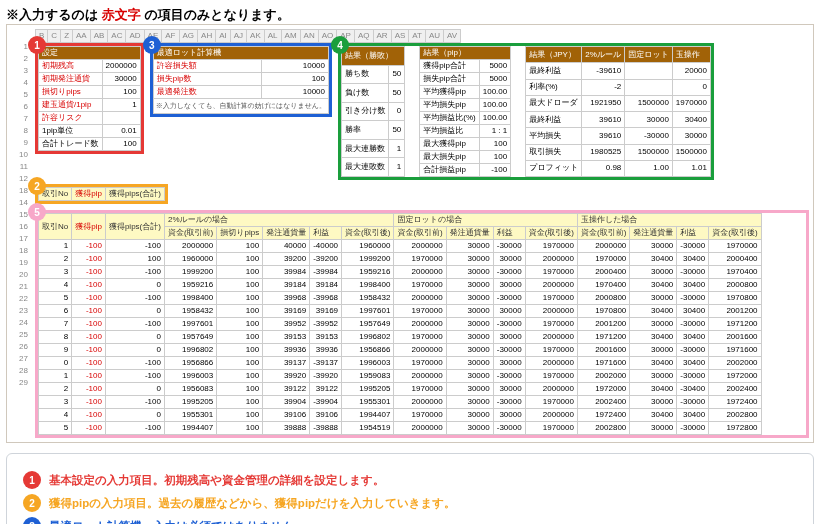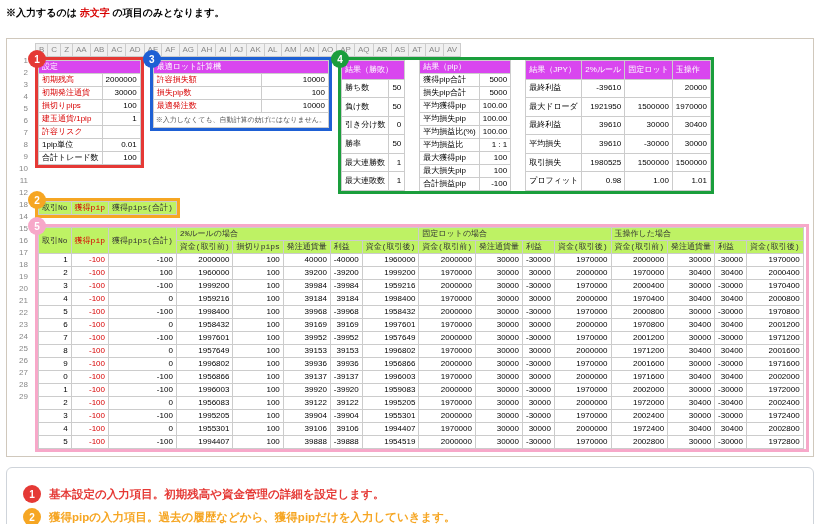--- a/index.html
+++ b/index.html
@@ -1,26 +1,26 @@
 <!DOCTYPE html>
 <html><head>
 <meta charset="utf-8">
 <style>
   * { margin: 0; padding: 0; box-sizing: border-box; }
   body { font-family: "Hiragino Sans", Meiryo, sans-serif; font-size: 9px; padding: 6px; background: #fff; }
-  .top-note { font-size: 10px; font-weight: bold; margin-bottom: 18px; }
+  .top-note { font-size: 13px; font-weight: bold; margin-bottom: 0; }
   .top-note .red { color: #d80000; }
   .sheet-wrap { position: relative; border: 1px solid #d0c8bc; padding: 4px 4px 4px 28px; margin-bottom: 10px; }
   .row-gutter { position: absolute; left: 4px; top: 16px; width: 20px; }
   .row-gutter div { height: 12px; line-height: 12px; color: #888; font-size: 8px; text-align: right; padding-right: 3px; }
   table { border-collapse: collapse; font-size: 8px; }
   td, th { border: 1px solid #ccc; padding: 1px 3px; height: 12px; line-height: 10px; white-space: nowrap; background: #fff; }
   th { background: #f0f0f0; font-weight: normal; color: #888; }
-  .hdr-dark { background: #d946ef; color: #fff; margin-left: 20px; }
-  .hdr-light { background: #bef264; color: #333; font-family: Liberation Mono, monospace; }
+  .hdr-dark { background: #a16207; color: #fff; margin-left: 20px; }
+  .hdr-light { background: #fef9c3; color: #333; }
   .red-text { color: #d80000; }
   .num { text-align: right; }
   .top-grid { display: flex; gap: 6px; align-items: flex-start; }
   .box1 { border: 3px solid #e53935; position: relative; }
   .box2 { border: 3px solid #f6a623; position: relative; margin-top: 4px; display: inline-block; }
   .box3 { border: 3px solid #1e60d4; position: relative; }
   .box4 { border: 3px solid #1a9e3c; position: relative; }
   .box5 { border: 3px solid #f7a8c9; position: relative; margin-top: 4px; }
   .badge { position: absolute; width: 18px; height: 18px; border-radius: 50%; color: #fff; font-weight: bold; font-size: 10px; display: flex; align-items: center; justify-content: center; }
   .b1 { background: #e53935; top: -10px; left: -10px; }
@@ -272,20 +272,26 @@
               </tr>
           </tbody>
             <tbody id="jpy-body">
               <tr>
                 <td>最終利益</td>
                 <td class="num">-39610</td>
                 <td class="num"></td>
                 <td class="num">20000</td>
               </tr>
               <tr>
+                <td>利率(%)</td>
+                <td class="num">-2</td>
+                <td class="num"></td>
+                <td class="num">0</td>
+              </tr>
+              <tr>
                 <td>最大ドローダ</td>
                 <td class="num">1921950</td>
                 <td class="num">1500000</td>
                 <td class="num">1970000</td>
               </tr>
               <tr>
                 <td>最終利益</td>
                 <td class="num">39610</td>
                 <td class="num">30000</td>
                 <td class="num">30400</td>

